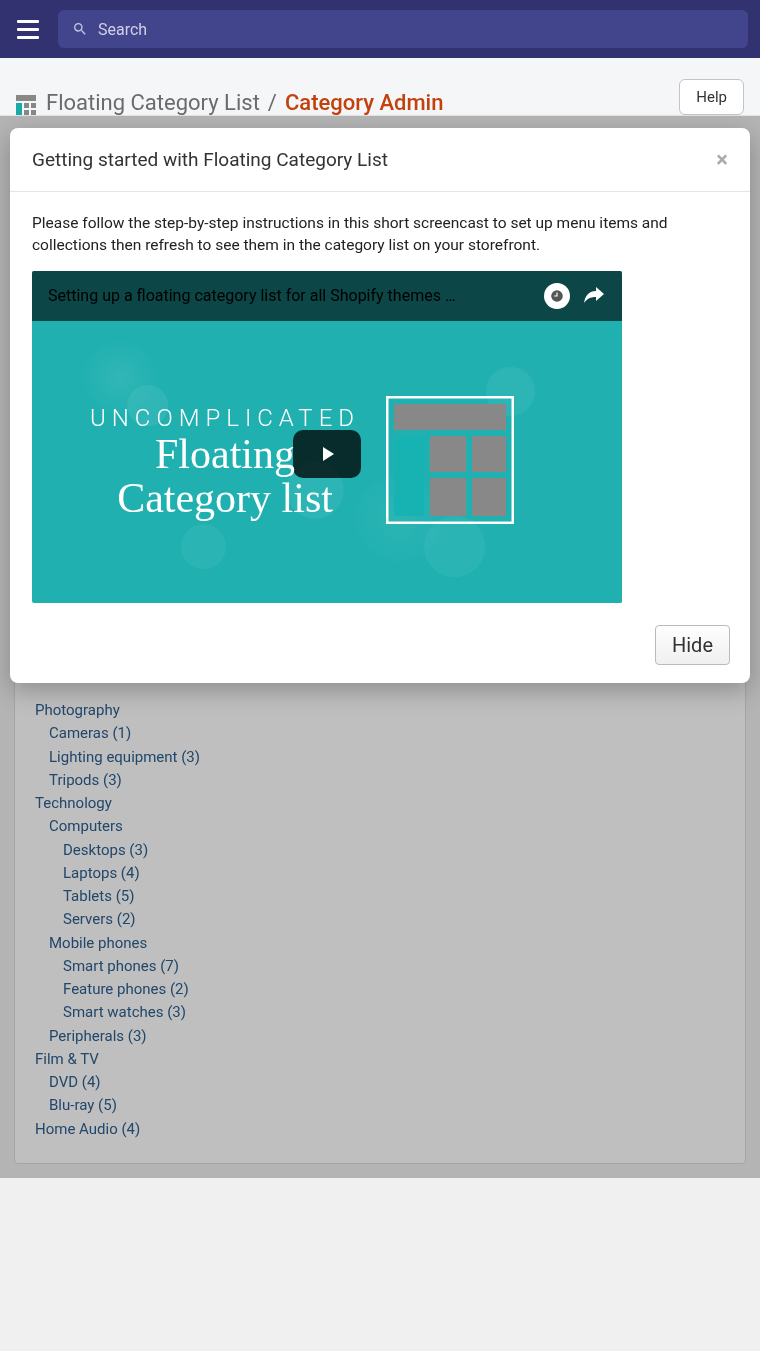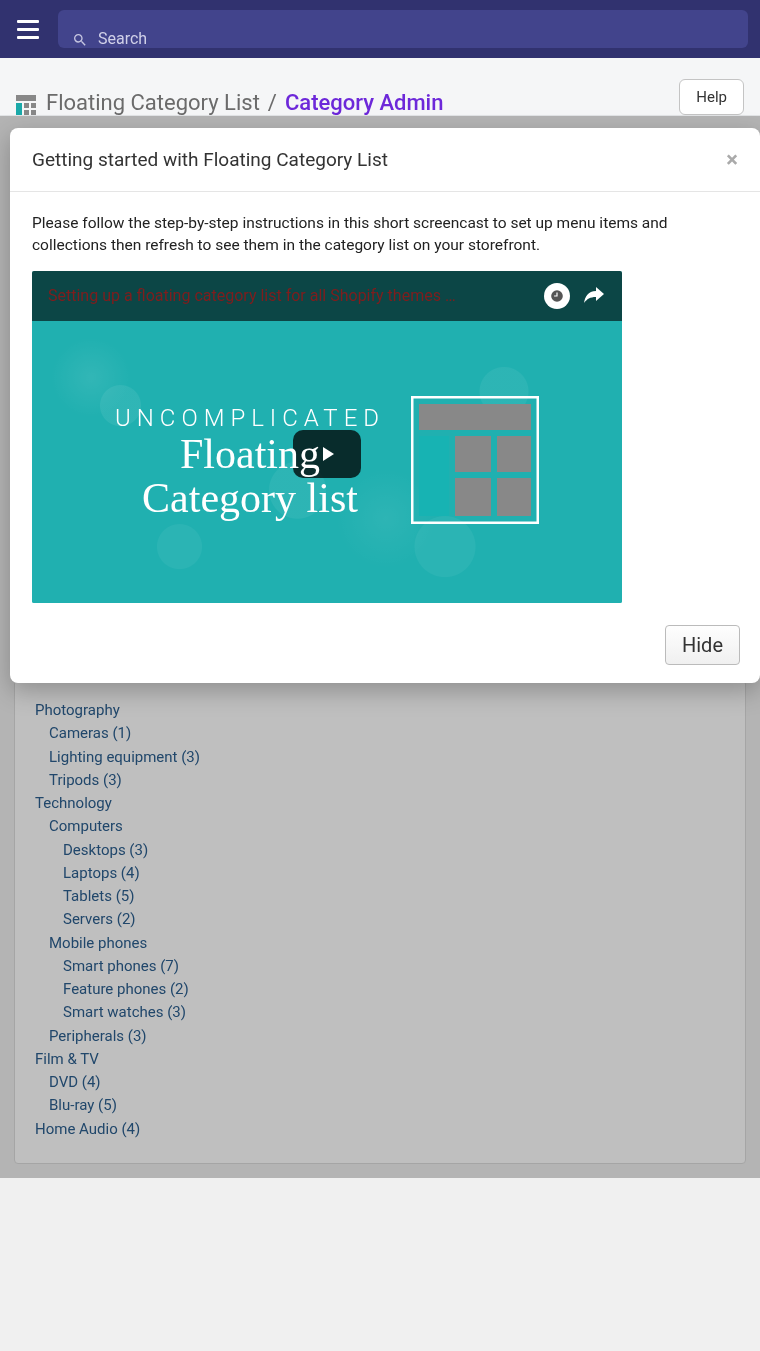--- a/index.html
+++ b/index.html
@@ -1,56 +1,56 @@
 <!DOCTYPE html>
 <html><head>
 <meta charset="utf-8">
 <style>
 * { margin:0; padding:0; box-sizing:border-box; font-family:-apple-system, BlinkMacSystemFont, "Segoe UI", Roboto, Helvetica, Arial, sans-serif; }
 html,body { width:760px; height:1351px; background:#f0f0f0; overflow:hidden; }
 
 .topbar { background:#31326f; height:58px; display:flex; align-items:center; padding:0 12px; gap:14px; }
 .hamburger { width:32px; height:32px; display:flex; flex-direction:column; justify-content:center; gap:5px; cursor:pointer; }
 .hamburger span { display:block; height:3px; background:#fff; border-radius:1px; width:22px; margin:0 auto;}
-.searchwrap { flex:1; background:#42448c; border-radius:6px; height:38px; display:flex; align-items:flex-end; padding:0 14px; gap:10px; }
+.searchwrap { flex:1; background:#42448c; border-radius:6px; height:38px; display:flex; align-items:center; padding:0 14px; gap:10px; }
 .searchwrap svg { width:16px; height:16px; fill:#c6c6e1; }
 .searchwrap input { flex:1; background:transparent; border:none; outline:none; color:#fff; font-size:16px; }
 .searchwrap input::placeholder { color:#d0d0e8; }
 
 .breadcrumbbar { background:#f5f6f7; height:58px; display:flex; align-items:flex-end; padding:0 16px; border-bottom:1px solid #e1e3e5; }
 .bc-icon { width:20px; height:20px; margin-right:10px; display:inline-block; }
 .bc-link { color:#6b6b6b; font-size:22px; font-weight:400; }
 .bc-sep { color:#6b6b6b; font-size:22px; margin:0 8px; }
-.bc-current { color:#6d28d9; font-size:22px; font-weight:500; }
+.bc-current { color:#c2410c; font-size:22px; font-weight:500; }
 .help-btn { margin-left:auto; background:#fff; border:1px solid #c4c4c4; border-radius:6px; padding:8px 16px; font-size:15px; color:#333; cursor:pointer; }
 
 .page { position:relative; padding:14px; }
 
 .card { background:#fff; border:1px solid #ddd; border-radius:4px; padding:18px 20px 22px 20px; }
 .tree ul { list-style:none; }
 .tree li { line-height:1.55; font-size:15px; }
 .tree a { color:#2c5f8f; text-decoration:none; }
 .lvl1 { padding-left:0; }
 .lvl2 { padding-left:14px; }
 .lvl3 { padding-left:28px; }
 
 .overlay { position:absolute; inset:0; background:rgba(0,0,0,0.25); }
-.modal { position:absolute; top:12px; left:10px; right:0; background:#fff; border-radius:8px; box-shadow:0 8px 24px rgba(0,0,0,0.25); }
+.modal { position:absolute; top:12px; left:10px; right:10px; background:#fff; border-radius:8px; box-shadow:0 8px 24px rgba(0,0,0,0.25); }
 .modal-head { padding:20px 22px; border-bottom:1px solid #e5e5e5; display:flex; align-items:center; }
 .modal-title { font-size:19px; color:#333; font-weight:400; }
 .modal-close { margin-left:auto; color:#aaa; font-size:22px; cursor:pointer; font-weight:bold; line-height:1; }
 .modal-body { padding:20px 22px 8px 22px; }
 .modal-instr { font-size:15.5px; color:#222; line-height:1.45; margin-bottom:14px; }
 .video { width:590px; height:332px; background:#20b0b0; position:relative; border-radius:2px; overflow:hidden; }
 .video-topbar { height:50px; background:rgba(0,0,0,0.6); display:flex; align-items:center; padding:0 16px; gap:12px; }
-.video-title { color:#7f1d1d; font-size:16px; flex:1; white-space:nowrap; overflow:hidden; text-overflow:ellipsis; }
+.video-title { color:#000000; font-size:16px; flex:1; white-space:nowrap; overflow:hidden; text-overflow:ellipsis; }
 .video-topbar .circ { width:26px; height:26px; border-radius:50%; background:#fff; display:flex; align-items:center; justify-content:center; }
 .video-topbar .circ svg { width:14px; height:14px; fill:#555; }
 .video-share svg { width:24px; height:24px; fill:#fff; }
-.video-bg { position:absolute; inset:50px 0 0 0; background:#20b0b0; background-image:radial-gradient(circle at 10% 20%, rgba(255,255,255,0.08) 1px, transparent 40px), radial-gradient(circle at 60% 70%, rgba(255,255,255,0.06) 1px, transparent 50px); display:flex; align-items:center; justify-content:center; gap:26px; padding:10px 26px; }
+.video-bg { position:absolute; inset:50px 0 0 0; background:#20b0b0; background-image:radial-gradient(circle at 10% 20%, rgba(255,255,255,0.08) 1px, transparent 40px), radial-gradient(circle at 60% 70%, rgba(255,255,255,0.06) 1px, transparent 50px); display:flex; align-items:center; gap:26px; padding:10px 26px;margin-left:32px; }
 .video-text { color:#fff; }
 .video-text .line1 { font-size:24px; letter-spacing:6px; font-weight:300; text-align:center; }
 .video-text .line2 { font-family:"Brush Script MT","Segoe Script",cursive; font-size:42px; line-height:1.05; text-align:center; }
 .video-text .line3 { font-family:"Brush Script MT","Segoe Script",cursive; font-size:42px; line-height:1.05; text-align:center; }
 .playbtn { position:absolute; left:50%; top:55%; transform:translate(-50%,-50%); width:68px; height:48px; background:rgba(0,0,0,0.75); border-radius:10px; display:flex; align-items:center; justify-content:center; cursor:pointer;}
 .playbtn svg { width:24px; height:24px; fill:#fff; }
 
 .modal-foot { padding:14px 20px 18px 20px; display:flex; justify-content:flex-end; }
 .hide-btn { background:linear-gradient(#fefefe,#f0f0f0); border:1px solid #bbb; border-radius:4px; padding:7px 16px; font-size:20px; color:#333; cursor:pointer; }
 

